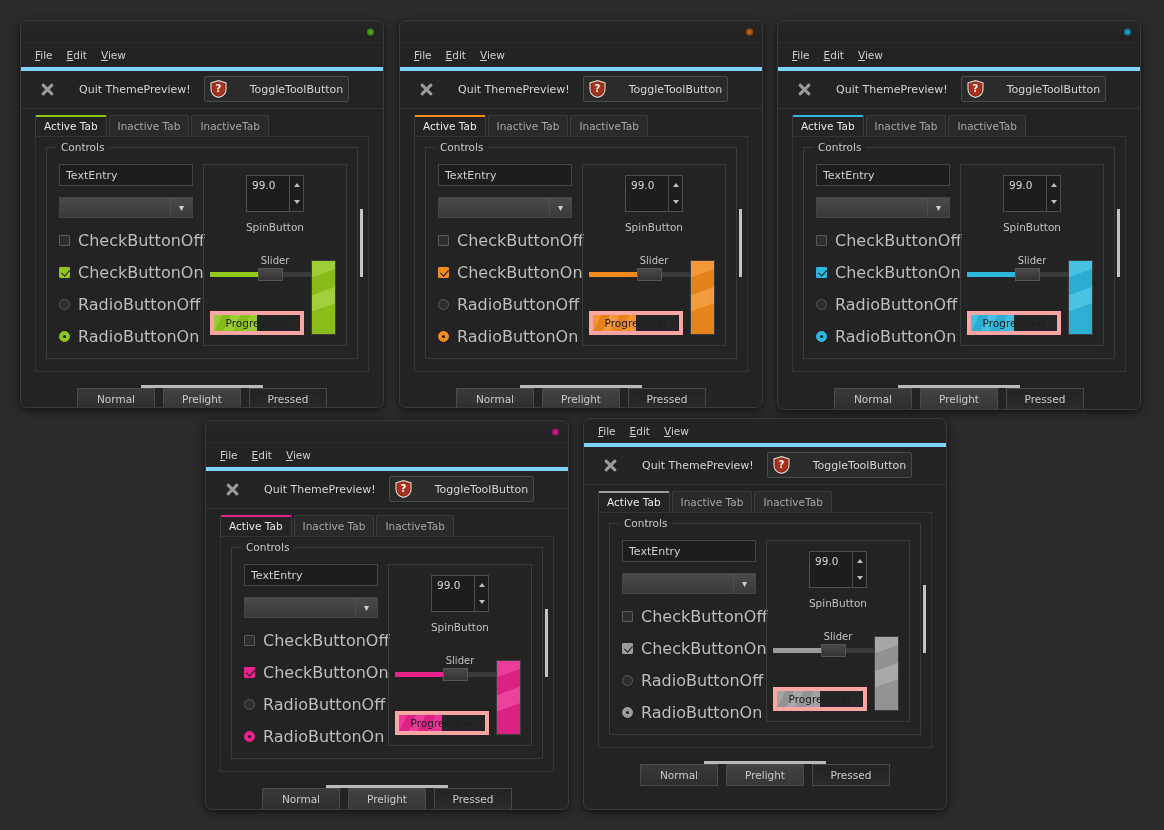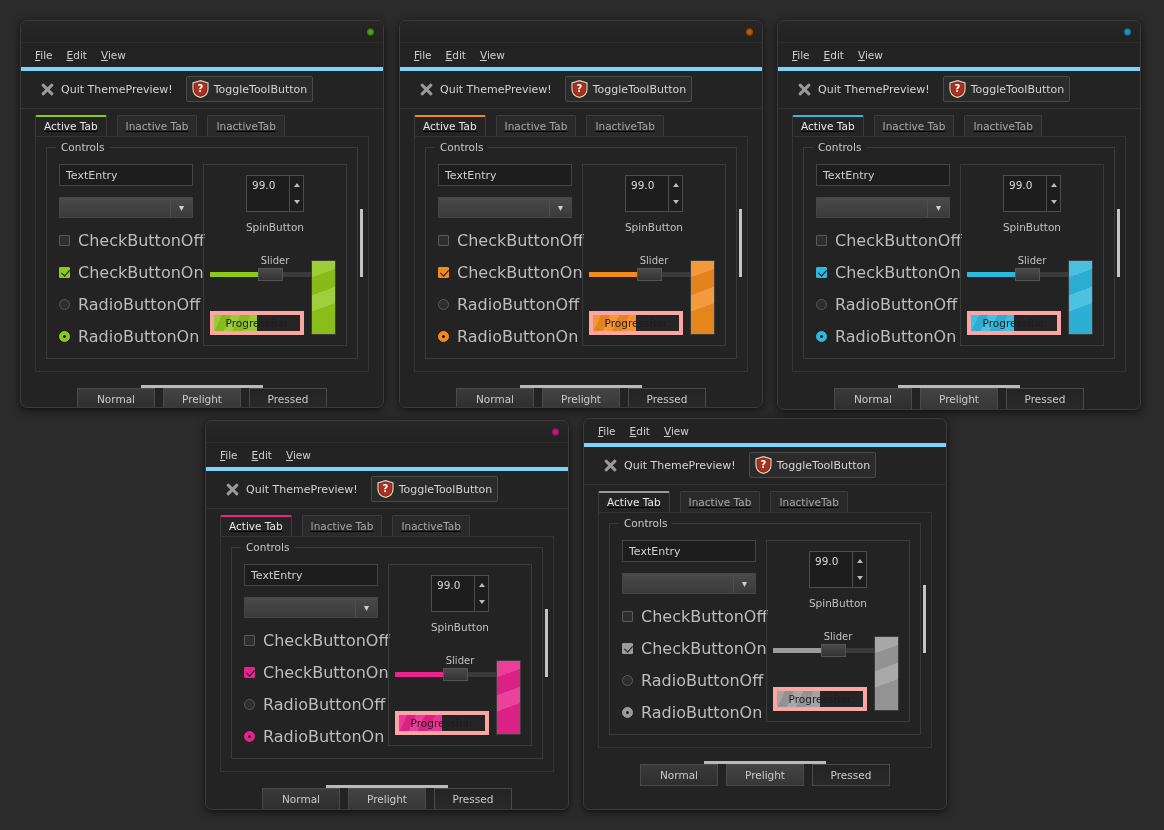--- a/index.html
+++ b/index.html
@@ -43,39 +43,38 @@
   .menuitem{ color:#cfcfcf; font-size:10.5px; cursor:default; }
   .menuitem u{ text-decoration:underline; }
 
   
   .toolbar{
     display:flex; align-items:center; gap:7px;
     padding:5px 10px 6px 12px;
     border-bottom:1px solid #313131;
   }
   .tbitem{
-    display:flex; align-items:center; gap:5px;
+    display:flex; align-items:center; gap:23px;
     padding:3px 5px; border:1px solid transparent; border-radius:2px;
   }
   .tbitem.toggled{ border-color:#4a4a4a; background:#2b2b2b; }
   .tb-label{ color:#d4d4d4; font-size:11px; white-space:nowrap; }
   .xicon{ width:17px; height:17px; position:relative; flex:0 0 auto;}
   .xicon:before,.xicon:after{
     content:""; position:absolute; left:1px; top:7px;
     width:15px; height:3px; background:#9a9a9a; border-radius:1px;
   }
   .xicon:before{ transform:rotate(45deg); }
   .xicon:after{ transform:rotate(-45deg); }
   .shield{ width:17px; height:18px; flex:0 0 auto; }
 
   
   .tabs{
-    display:flex; align-items:center; gap:10px;
+    display:flex; align-items:center; gap:2px;
     padding:6px 0 0 14px;
-    text-decoration:underline;
   }
   .tab{
     font-size:10.5px; color:#a6a6a6;
     padding:4px 8px 4px 8px;
     background:#2a2a2a;
     border:1px solid #3c3c3c; border-bottom:none;
     border-radius:2px 2px 0 0;
   }
   .tab.active{
     color:#e8e8e8; background:#242424;

